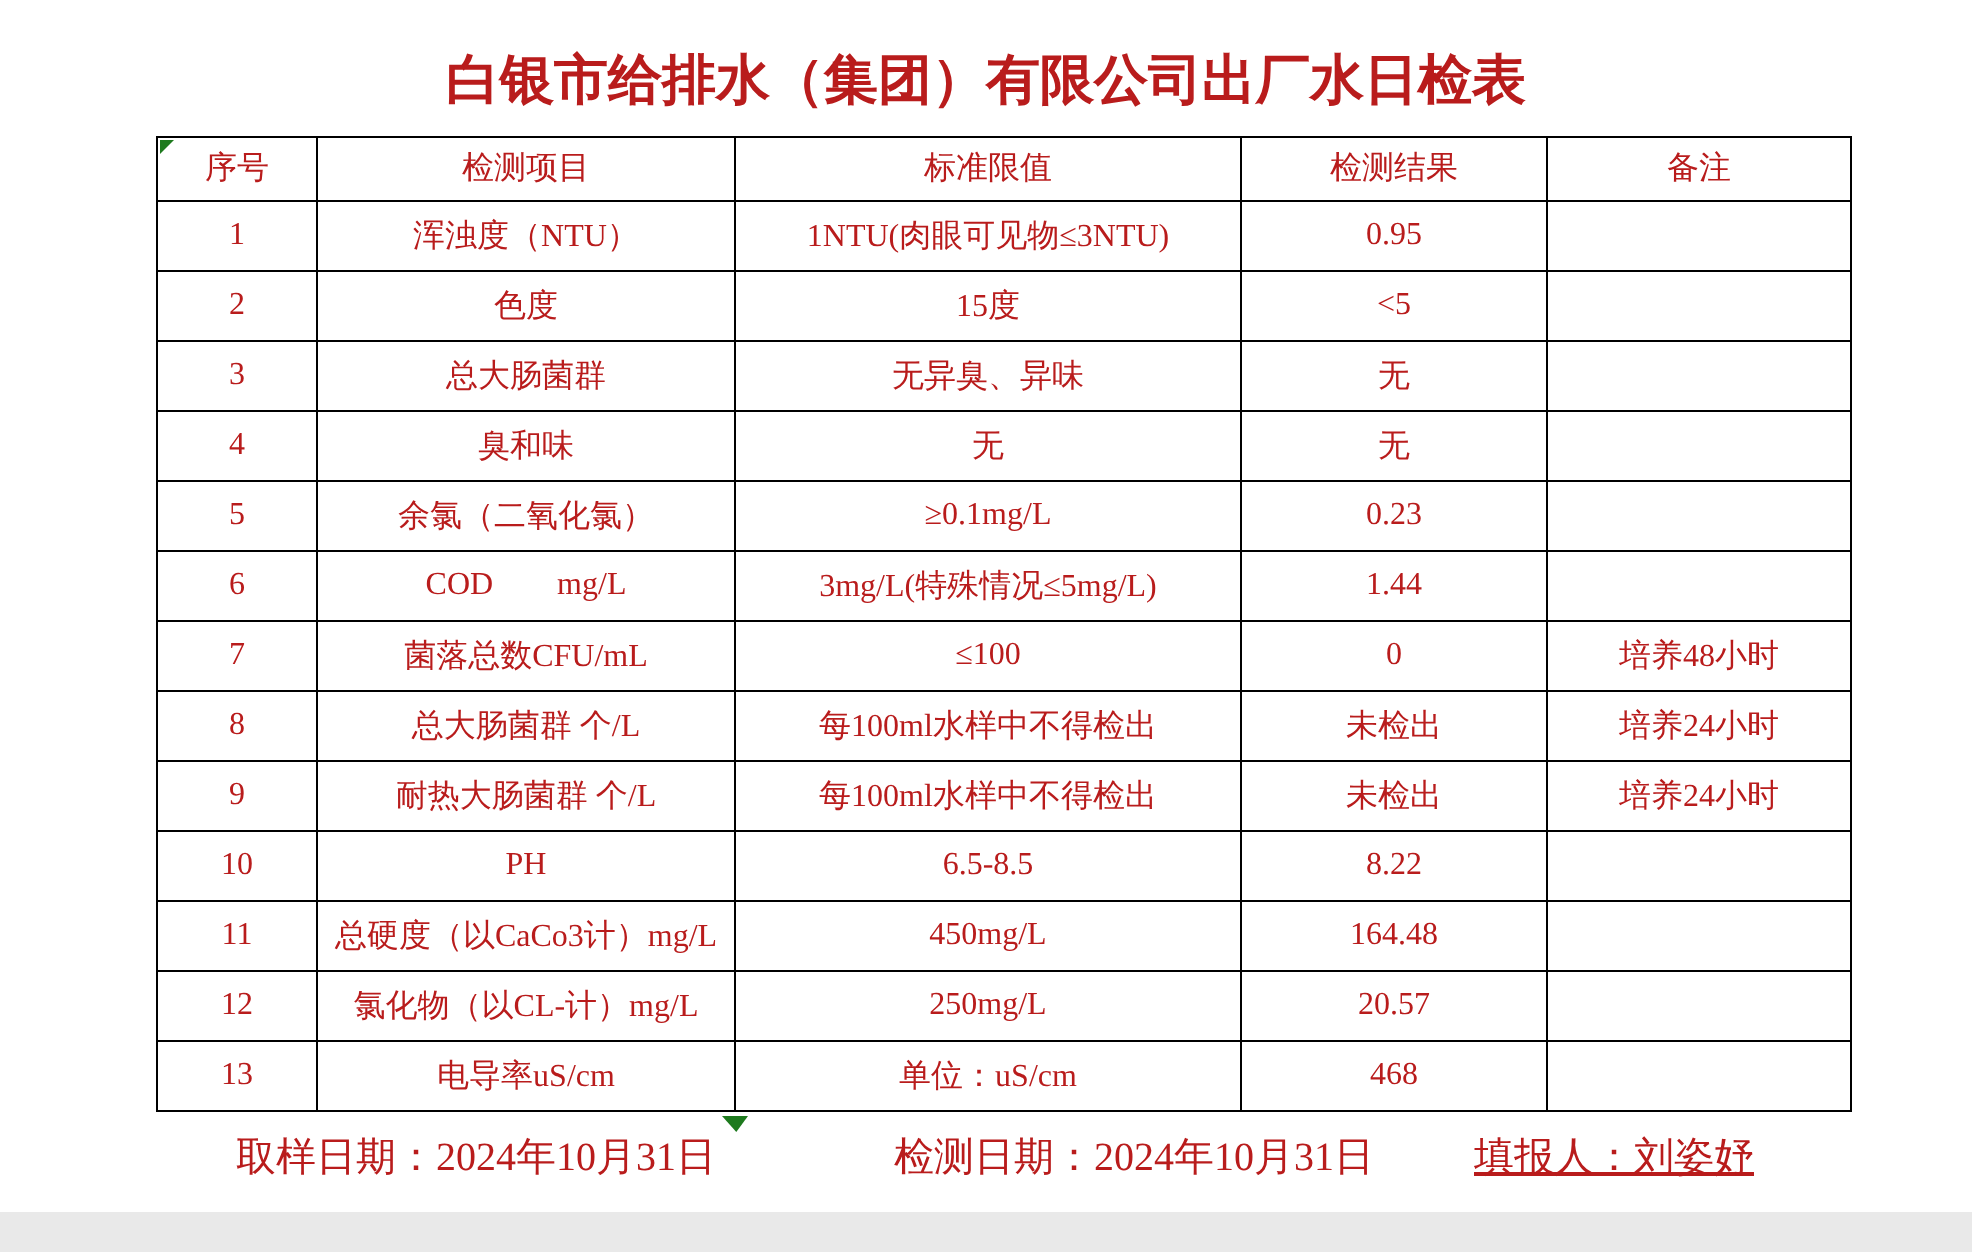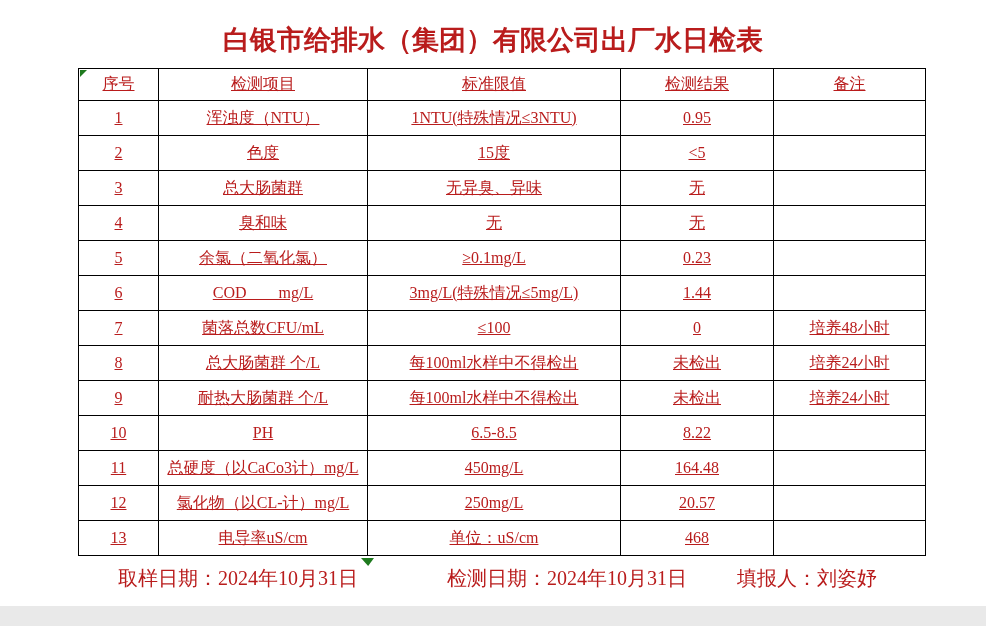--- a/index.html
+++ b/index.html
@@ -23,21 +23,20 @@
     font-size: 27px;
     font-weight: bold;
     white-space: pre;
   }
   table.report {
     position: absolute;
     left: 78px;
     top: 68px;
     border-collapse: collapse;
     table-layout: fixed;
-    text-decoration: underline;
   }
   table.report th, table.report td {
     border: 1px solid #000000;
     text-align: center;
     vertical-align: middle;
     padding: 0;
     white-space: pre;
     overflow: hidden;
     font-size: 16px;
     font-weight: normal;
@@ -66,21 +65,21 @@
     clip-path: polygon(0 0, 100% 0, 55% 100%);
   }
   .footer-item {
     position: absolute;
     top: 565px;
     font-size: 20px;
     white-space: pre;
   }
   .footer-sampling { left: 118px; }
   .footer-test     { left: 447px; }
-  .footer-reporter { left: 737px; }
+  .footer-reporter { left: 737px; text-decoration: underline; }
 </style>
 </head>
 <body>
 
 <div class="page">
 
   <h1 class="title">白银市给排水（集团）有限公司出厂水日检表</h1>
 
   <table class="report">
     <colgroup>
@@ -96,21 +95,21 @@
           <th>检测项目</th>
           <th>标准限值</th>
           <th>检测结果</th>
           <th>备注</th>
         </tr>
     </thead>
     <tbody>
         <tr>
           <td>1</td>
           <td>浑浊度（NTU）</td>
-          <td>1NTU(特殊情况≤3NTU)</td>
+          <td>1NTU(肉眼可见物≤3NTU)</td>
           <td>0.95</td>
           <td></td>
         </tr>
         <tr>
           <td>2</td>
           <td>色度</td>
           <td>15度</td>
           <td>&lt;5</td>
           <td></td>
         </tr>

